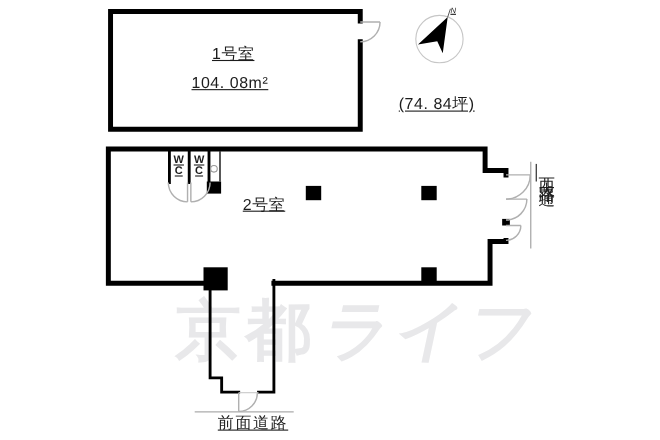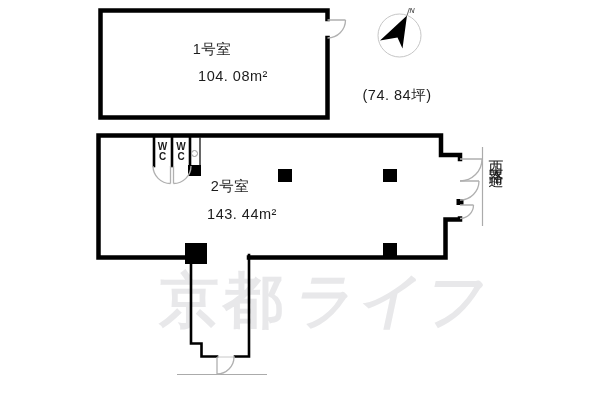--- a/index.html
+++ b/index.html
@@ -23,21 +23,21 @@
   .pillar{fill:var(--wall);stroke:none;}
   .door{stroke:var(--door);stroke-width:1.3;fill:none;}
   .doorline{stroke:var(--door-light);stroke-width:1;fill:none;}
   .roadline{stroke:var(--road);stroke-width:1.2;fill:none;}
   .compass-circle{stroke:#c6c6c6;stroke-width:1;fill:none;}
   .compass-needle{fill:var(--wall);}
   .compass-stem{stroke:#555;stroke-width:0.9;}
   .wm{fill:var(--watermark);font-family:"Liberation Sans","DejaVu Sans",sans-serif;
       font-weight:bold;font-size:60px;letter-spacing:4px;}
   .t{position:absolute;z-index:2;transform:translate(-50%,-50%);
-     color:var(--text);font-size:14.5px;white-space:nowrap;letter-spacing:0.5px;}
+     color:var(--text);font-size:14.5px;white-space:nowrap;letter-spacing:0.5px;text-decoration:underline;}
   .t-wc{font-size:10px;font-weight:bold;line-height:9.5px;letter-spacing:0;
         white-space:pre-line;text-align:center;}
   .t-vertical{transform:none;writing-mode:vertical-rl;font-size:15px;
         letter-spacing:4px;white-space:nowrap;}
   .t-north{font-size:7px;font-style:italic;letter-spacing:0;}
 </style>
 </head>
 <body>
 
 <div id="stage">
@@ -87,28 +87,28 @@
     <path class="door" d="M 217,357 V 374 M 217,374 A 17,17 0 0 0 234,357"></path>
 
     <g>
       <circle class="compass-circle" cx="399.5" cy="35.5" r="21.5"></circle>
       <line class="compass-stem" x1="407" y1="15.5" x2="409.5" y2="8"></line>
       <polygon class="compass-needle" points="407,15.5 380,40.5 397.5,37.5 402.5,48.5"></polygon>
     </g>
   </svg>
 
   <div class="t" style="left:212px;top:49px;">1号室</div>
-  <div class="t" style="left:209px;top:76px;margin-left:24px;">104. 08m²</div>
+  <div class="t" style="left:209px;top:76px;">104. 08m²</div>
 
-  <div class="t" style="left:230px;top:186px;">2号室</div>
-  <div class="t" style="left:242px;top:214px;">143. 44m²</div>
+  <div class="t" style="left:240px;top:186px;">2号室</div>
 
   <div class="t" style="left:397px;top:95px;">(74. 84坪)</div>
 
   <div class="t t-wc" style="left:162.5px;top:151px;">W
 C</div>
   <div class="t t-wc" style="left:181px;top:151px;">W
 C</div>
 
   <div class="t t-vertical" style="left:486px;top:149px;">西大路通</div>
+  <div class="t" style="left:230px;top:385px;letter-spacing:1.5px;">前面道路</div>
 
   <div class="t t-north" style="left:412px;top:10px;">N</div>
 </div>
 
 </body></html>

